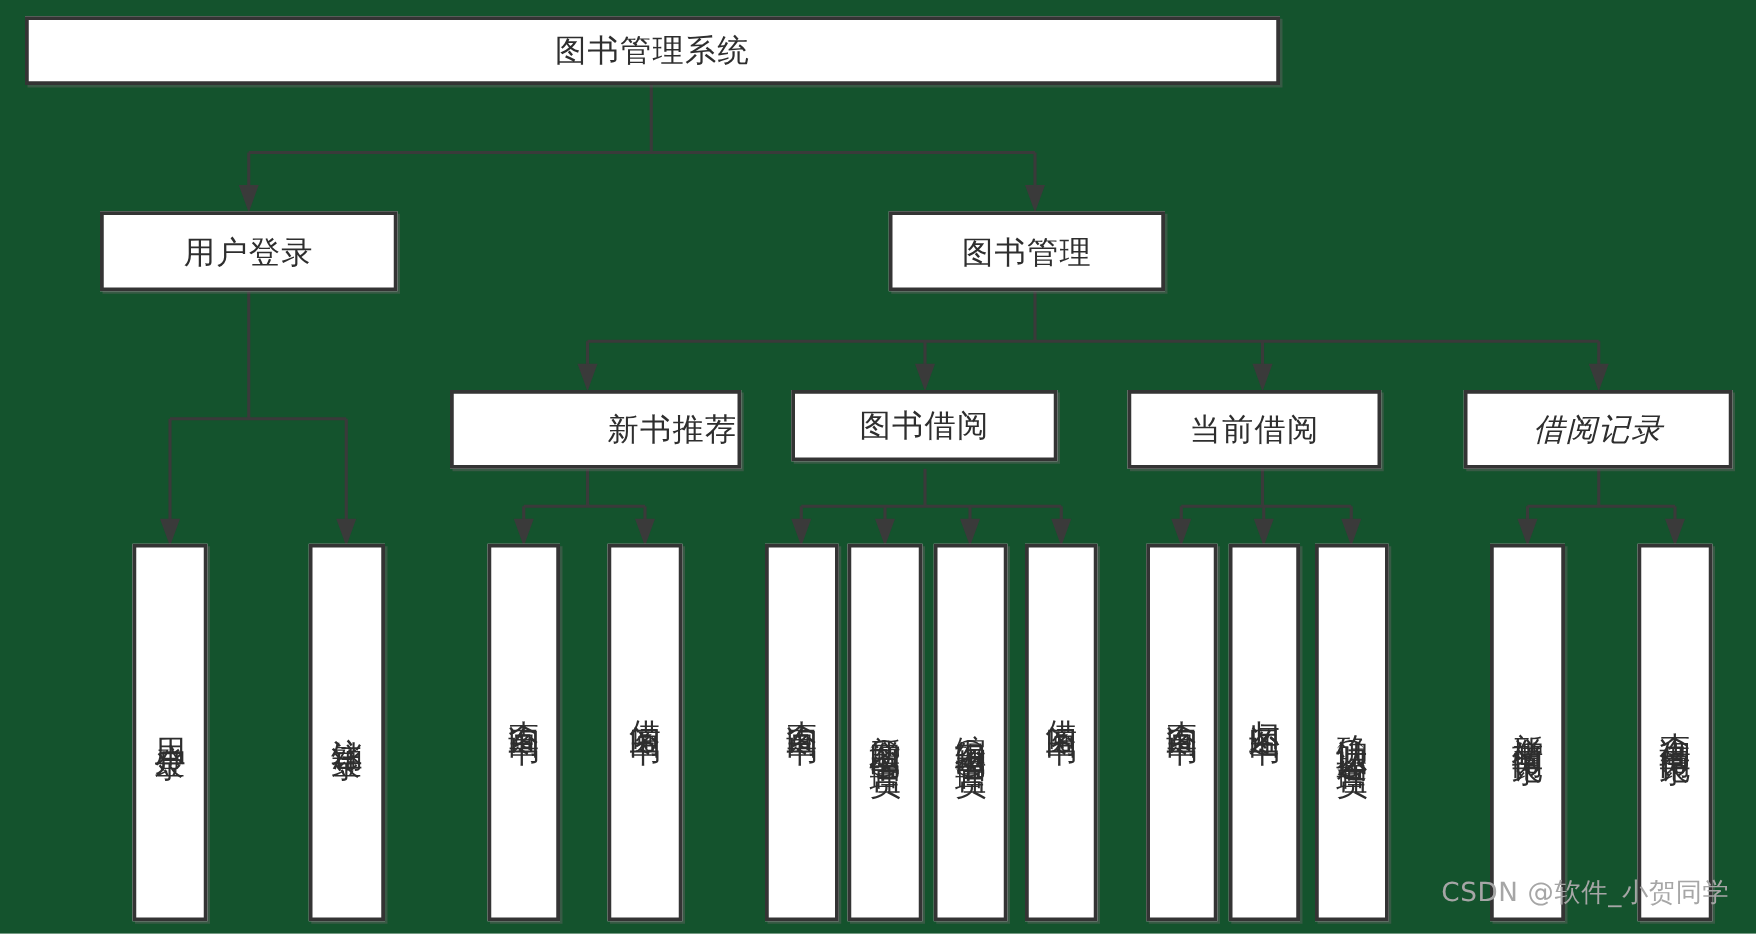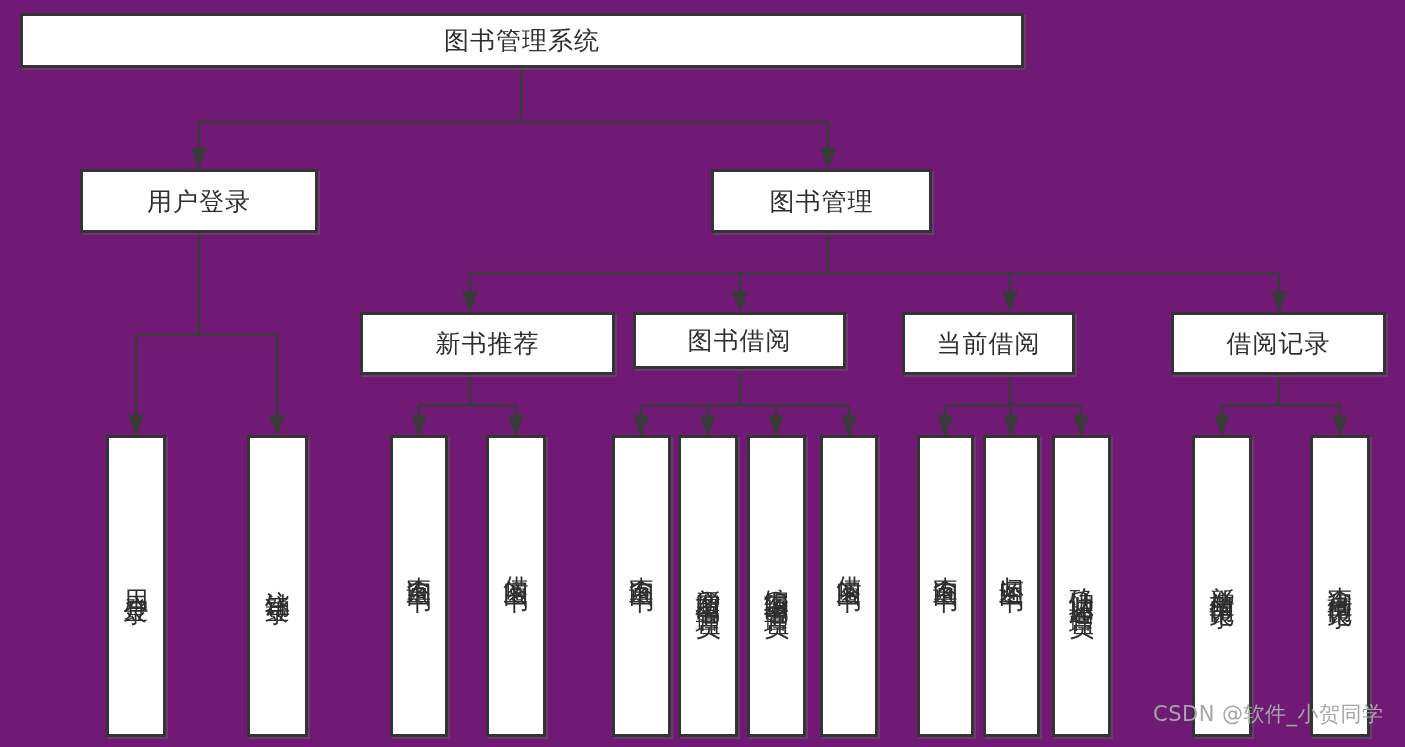--- a/index.html
+++ b/index.html
@@ -4,21 +4,21 @@
 <style>
   html, body {
     margin: 0;
     padding: 0;
     background: #ffffff;
   }
   .canvas {
     position: relative;
     width: 1405px;
     height: 747px;
-    background: #701a75;
+    background: #14532d;
     overflow: hidden;
     font-family: "DejaVu Sans", sans-serif;
   }
   .connectors {
     position: absolute;
     left: 0;
     top: 0;
     z-index: 1;
   }
   .node {
@@ -47,24 +47,24 @@
     color: #2e2e2e;
     white-space: nowrap;
   }
   .v-node .lift    { padding-bottom: 44px; }
   .v-node .lift-sm { padding-bottom: 16px; }
 
   
   .b-root           { left: 20px;   top: 13px;  width: 1004px; height: 55px; }
   .b-user-login     { left: 80px;   top: 169px; width: 238px;  height: 64px; }
   .b-book-mgmt      { left: 711px;  top: 169px; width: 221px;  height: 64px; }
-  .b-new-books      { left: 360px;  top: 312px; width: 255px;  height: 63px; }
+  .b-new-books      { left: 360px;  top: 312px; width: 233px;  height: 63px; justify-content: flex-end; }
   .b-book-borrow    { left: 633px;  top: 312px; width: 213px;  height: 57px; }
-  .b-current-borrow { left: 902px;  top: 312px; width: 173px;  height: 63px; }
-  .b-borrow-records { left: 1171px; top: 312px; width: 215px;  height: 63px; }
+  .b-current-borrow { left: 902px;  top: 312px; width: 203px;  height: 63px; }
+  .b-borrow-records { left: 1171px; top: 312px; width: 215px;  height: 63px; font-style: italic; }
 
   .leaf { top: 435px; height: 302px; }
   .b-l1  { left: 106px;  width: 60px; }
   .b-l2  { left: 247px;  width: 61px; }
   .b-l3  { left: 390px;  width: 58px; }
   .b-l4  { left: 486px;  width: 60px; }
   .b-l5  { left: 612px;  width: 59px; }
   .b-l6  { left: 678px;  width: 60px; }
   .b-l7  { left: 747px;  width: 59px; }
   .b-l8  { left: 820px;  width: 58px; }

